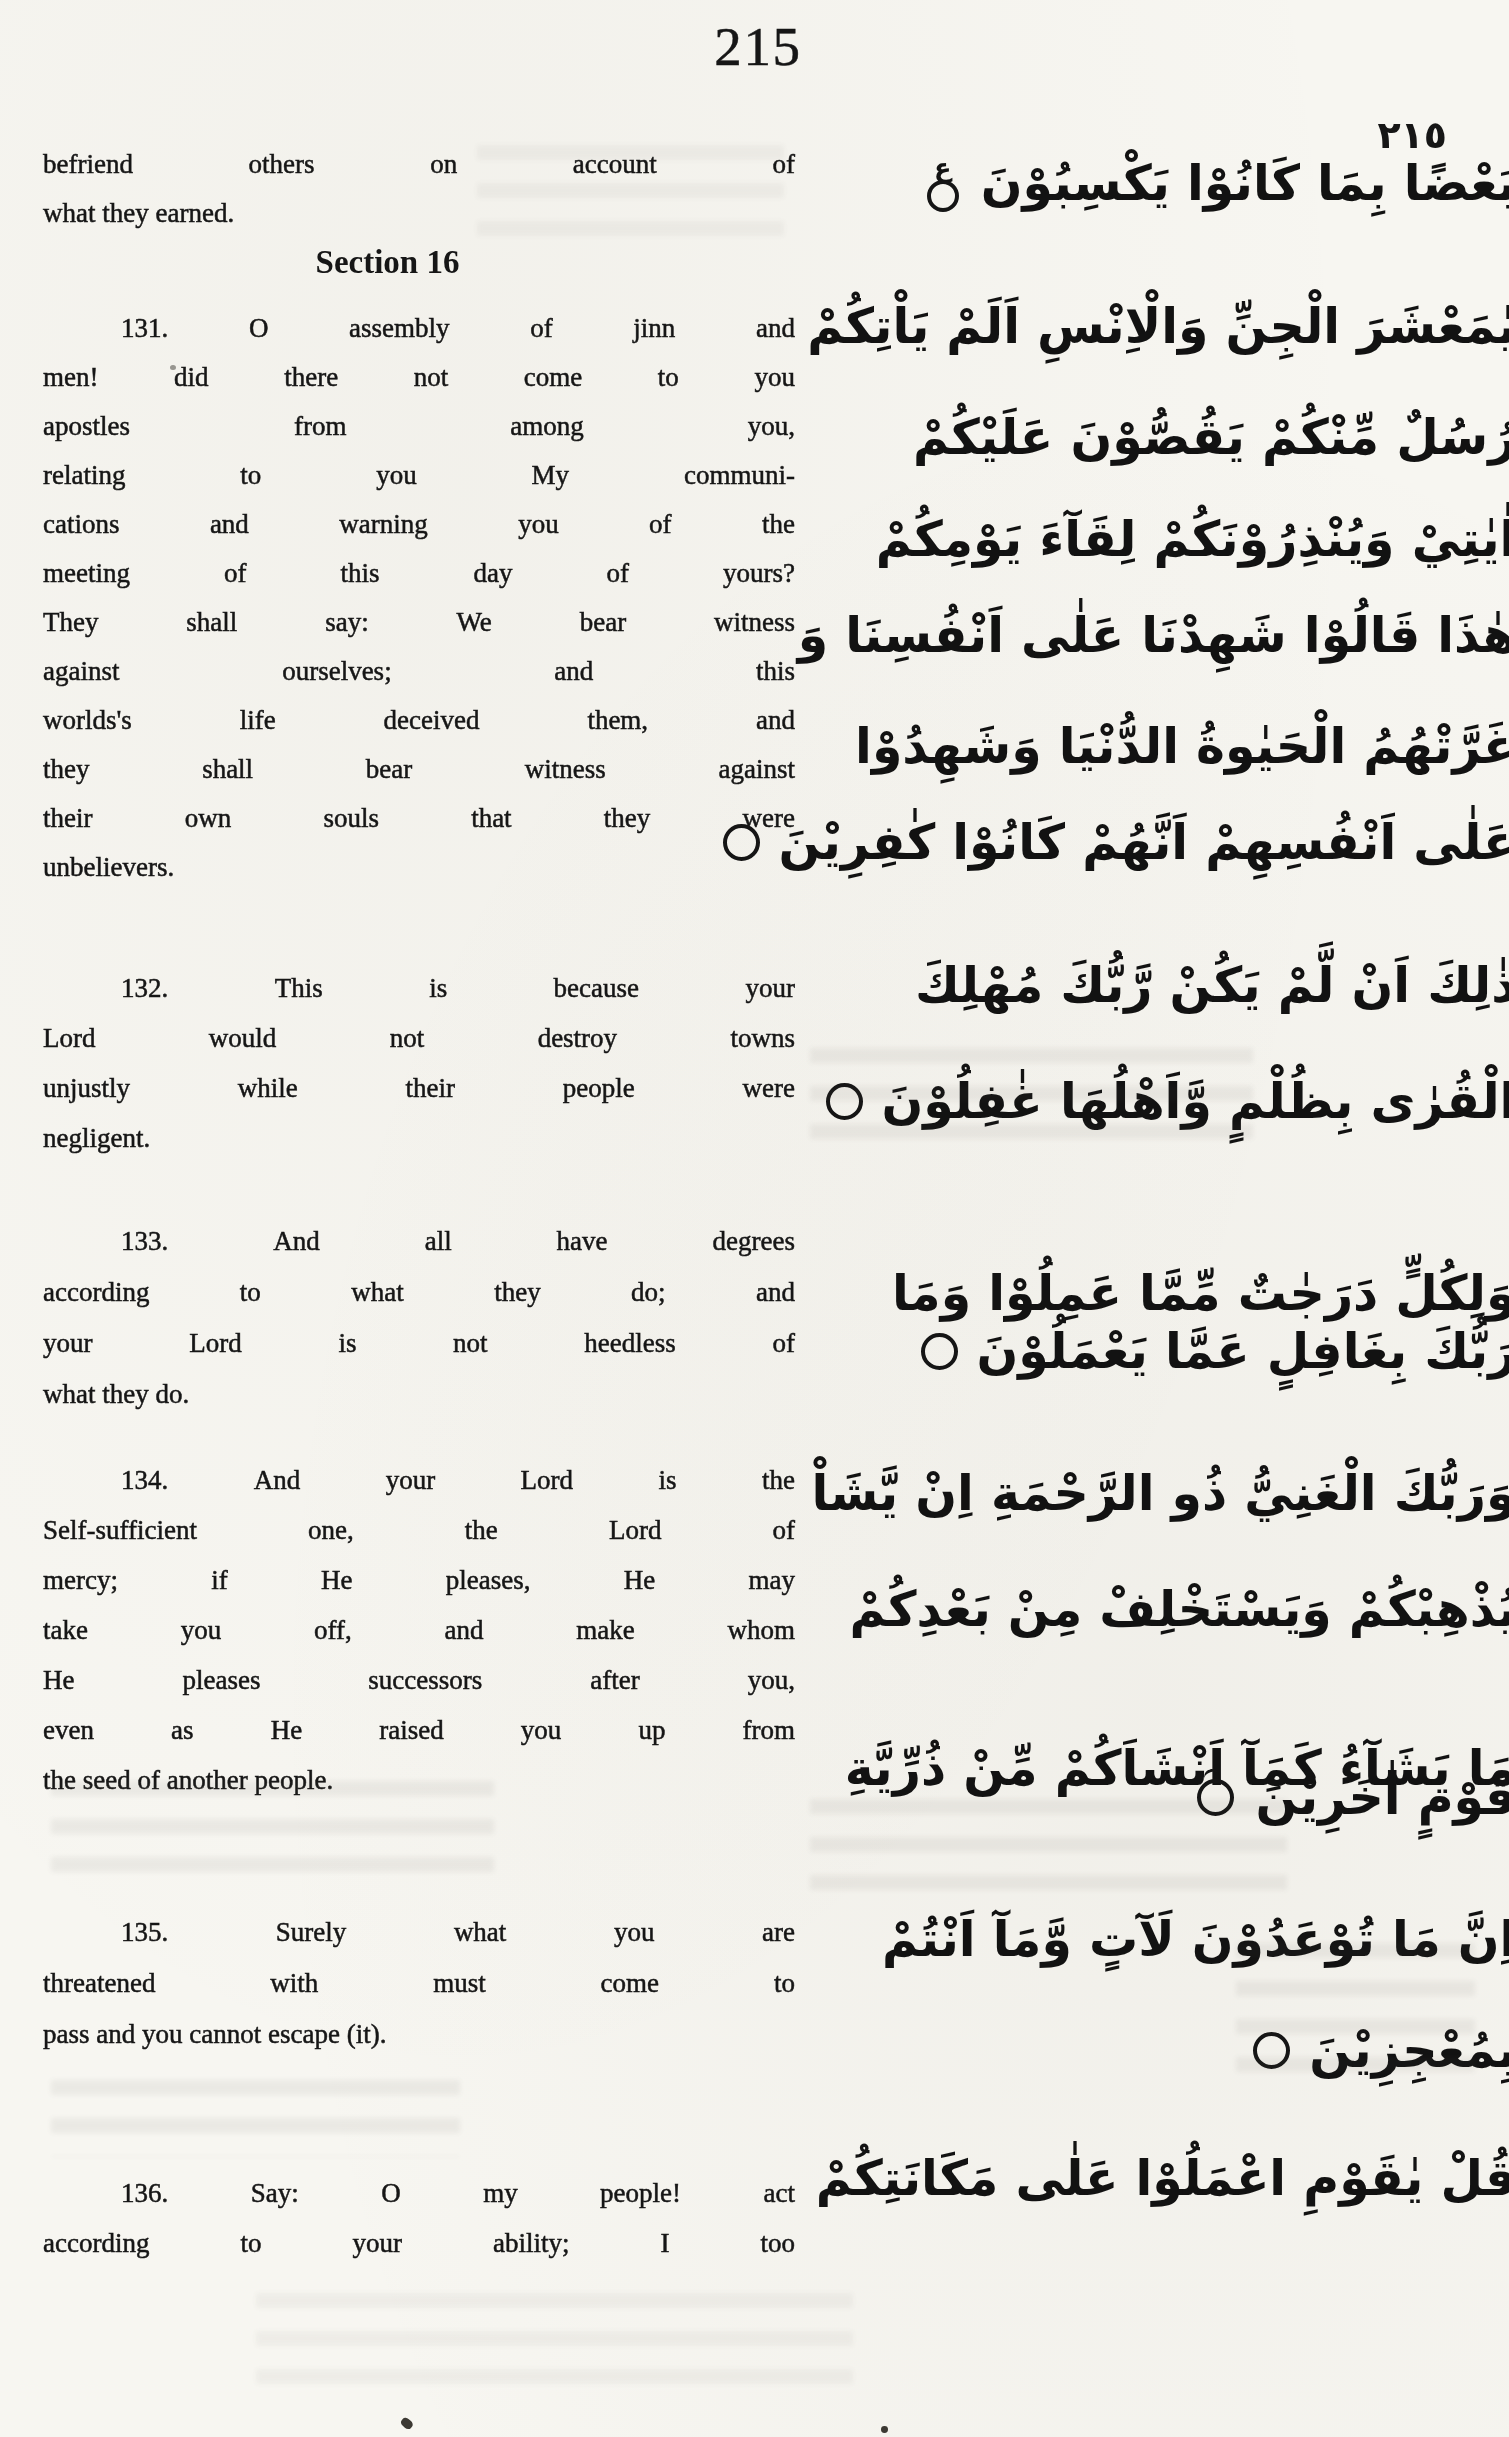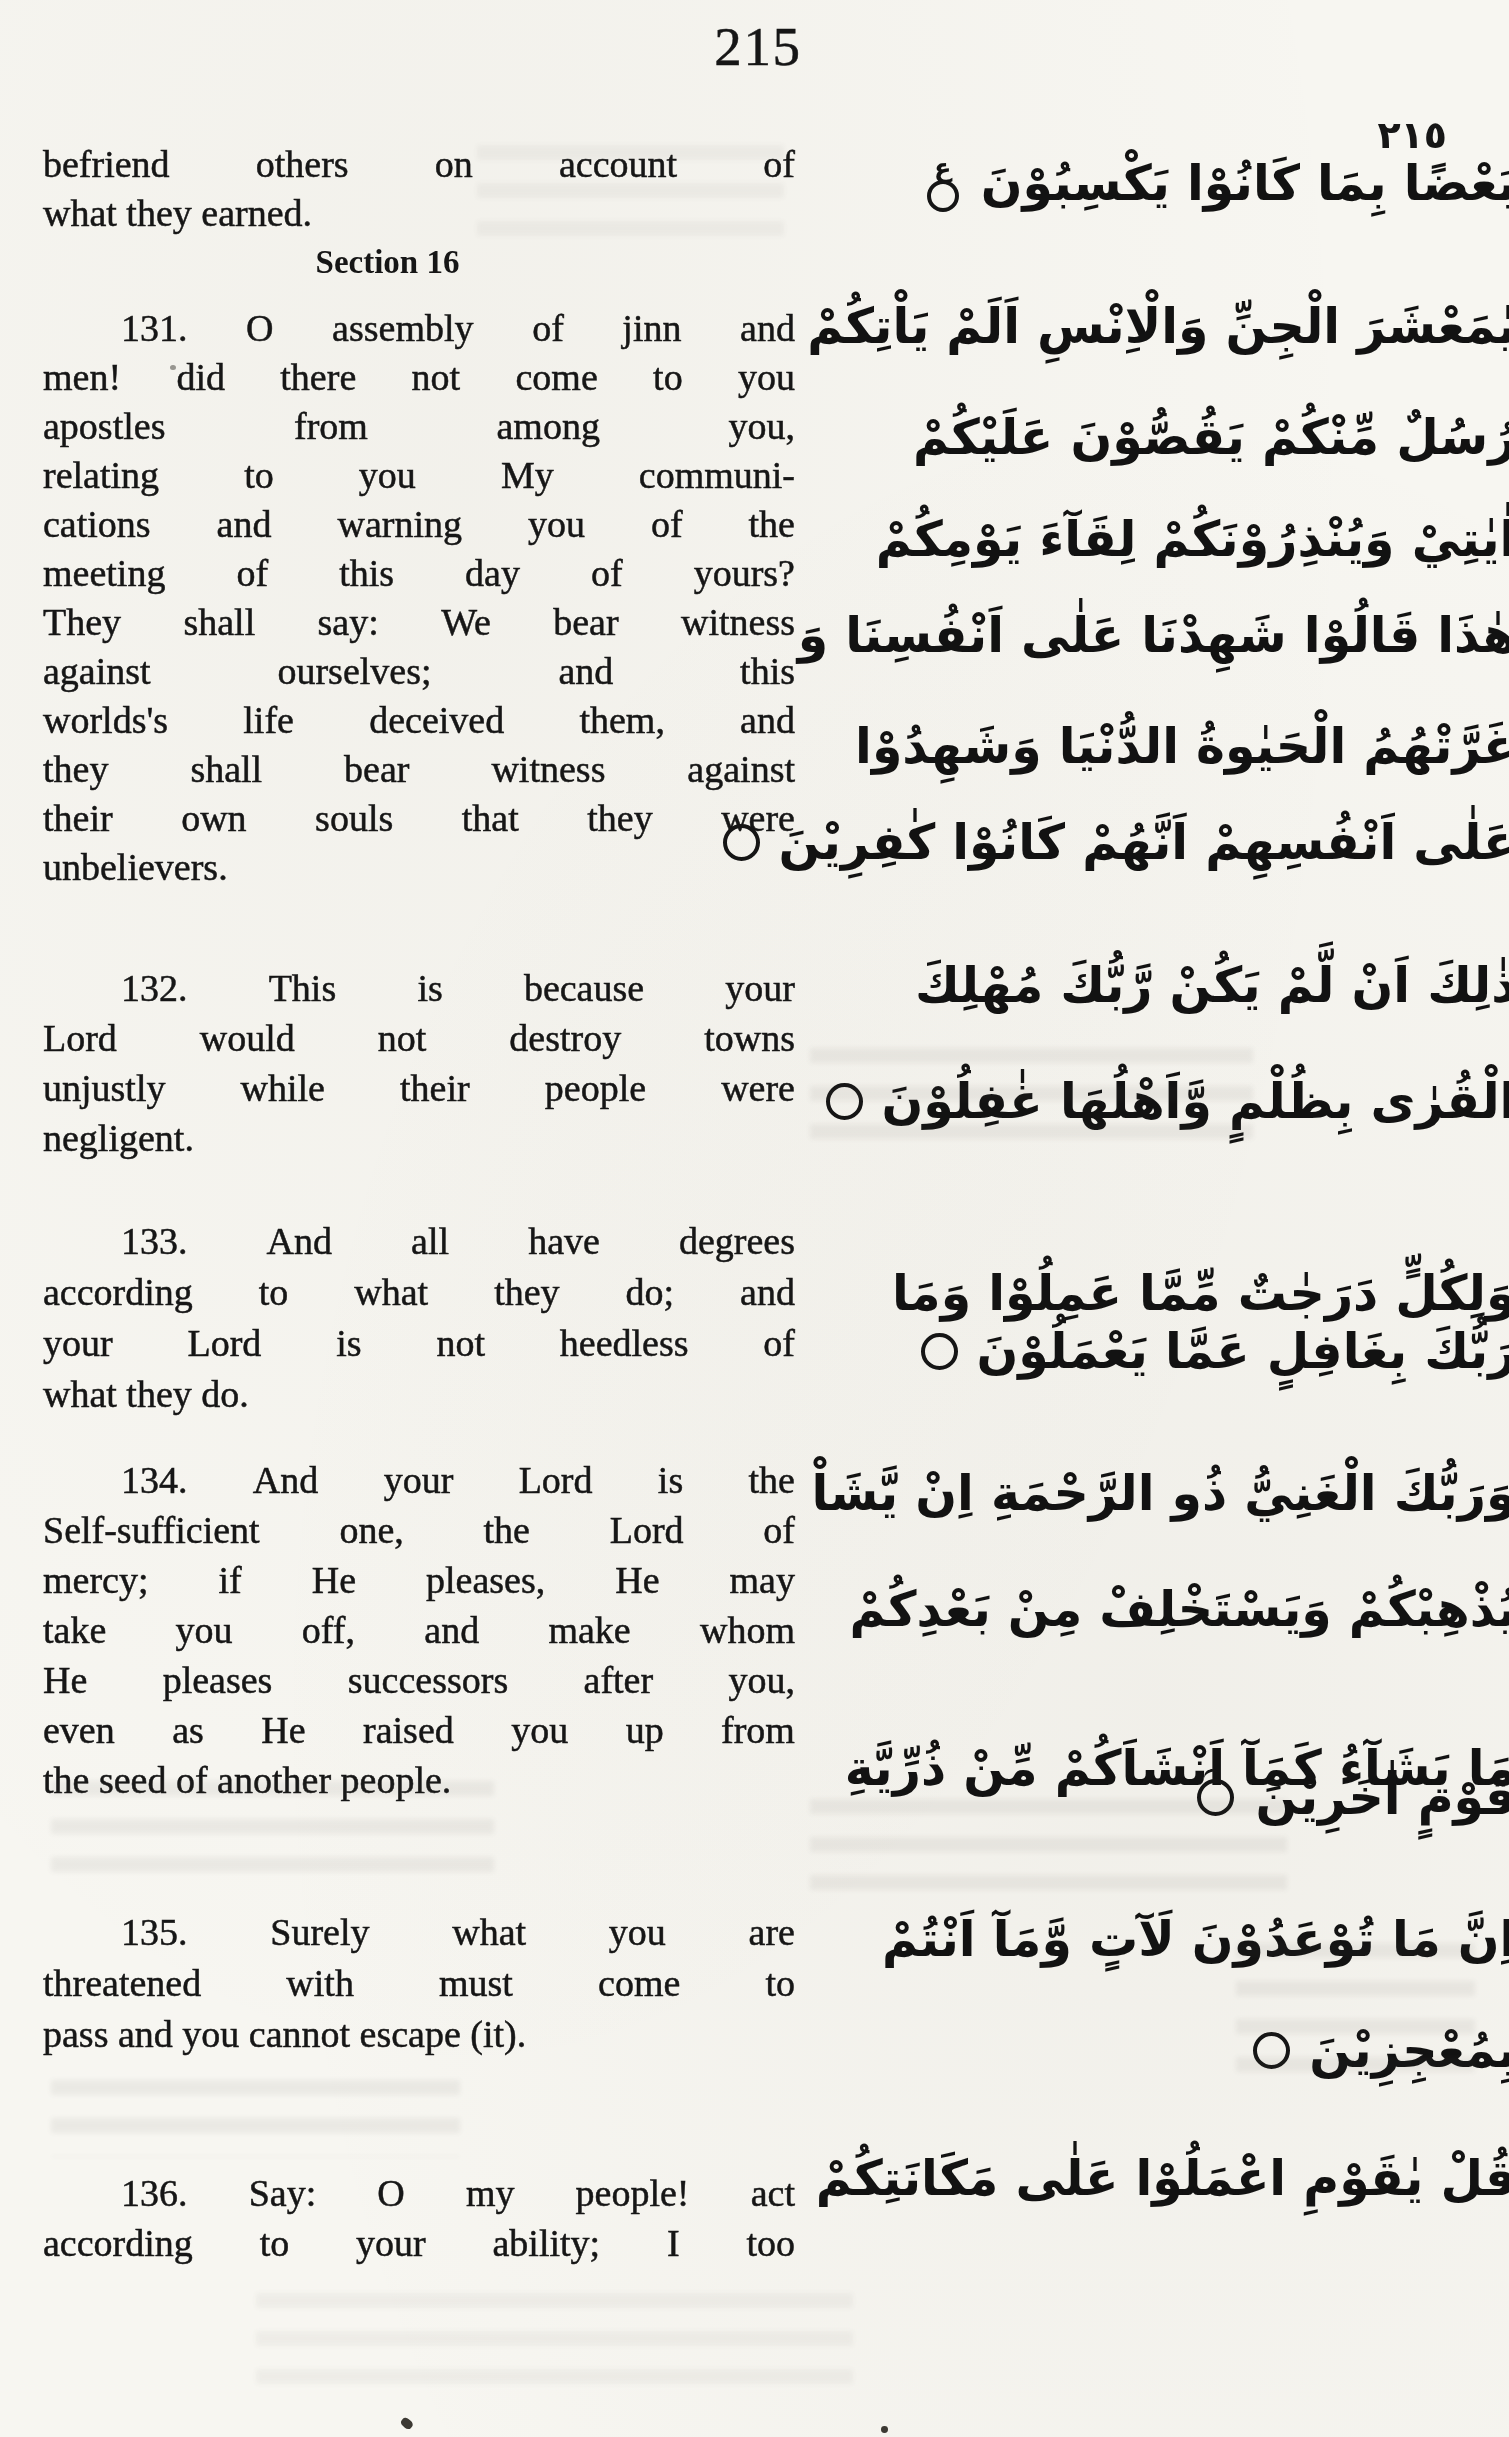--- a/index.html
+++ b/index.html
@@ -23,21 +23,21 @@
     text-align:center;font-size:55px;letter-spacing:1.7px;
     -webkit-text-stroke:0.5px #161616;
   }
   .arabic-pageno{
     position:absolute;top:113px;right:95px;
     font-family:"DejaVu Sans",sans-serif;font-weight:bold;font-size:38px;
   }
 
   
   .eng-col{position:absolute;left:43px;top:0;width:752px;}
-  .para{position:absolute;left:0;width:752px;font-size:38px;
+  .para{position:absolute;left:0;width:752px;font-size:27px;
         -webkit-text-stroke:0.5px #161616;}
   .line{height:49px;line-height:49px;white-space:nowrap;}
   .lh59 .line{height:50px;line-height:50px;}
   .lh60 .line{height:51px;line-height:51px;}
   .line.j{display:flex;justify-content:space-between;white-space:normal;}
   .line.ind{padding-left:78px;}
   .p-intro{top:140px;}
   .heading{
     position:absolute;top:244px;left:16px;width:752px;padding-right:95px;box-sizing:border-box;
     text-align:center;font-weight:bold;font-size:33px;

